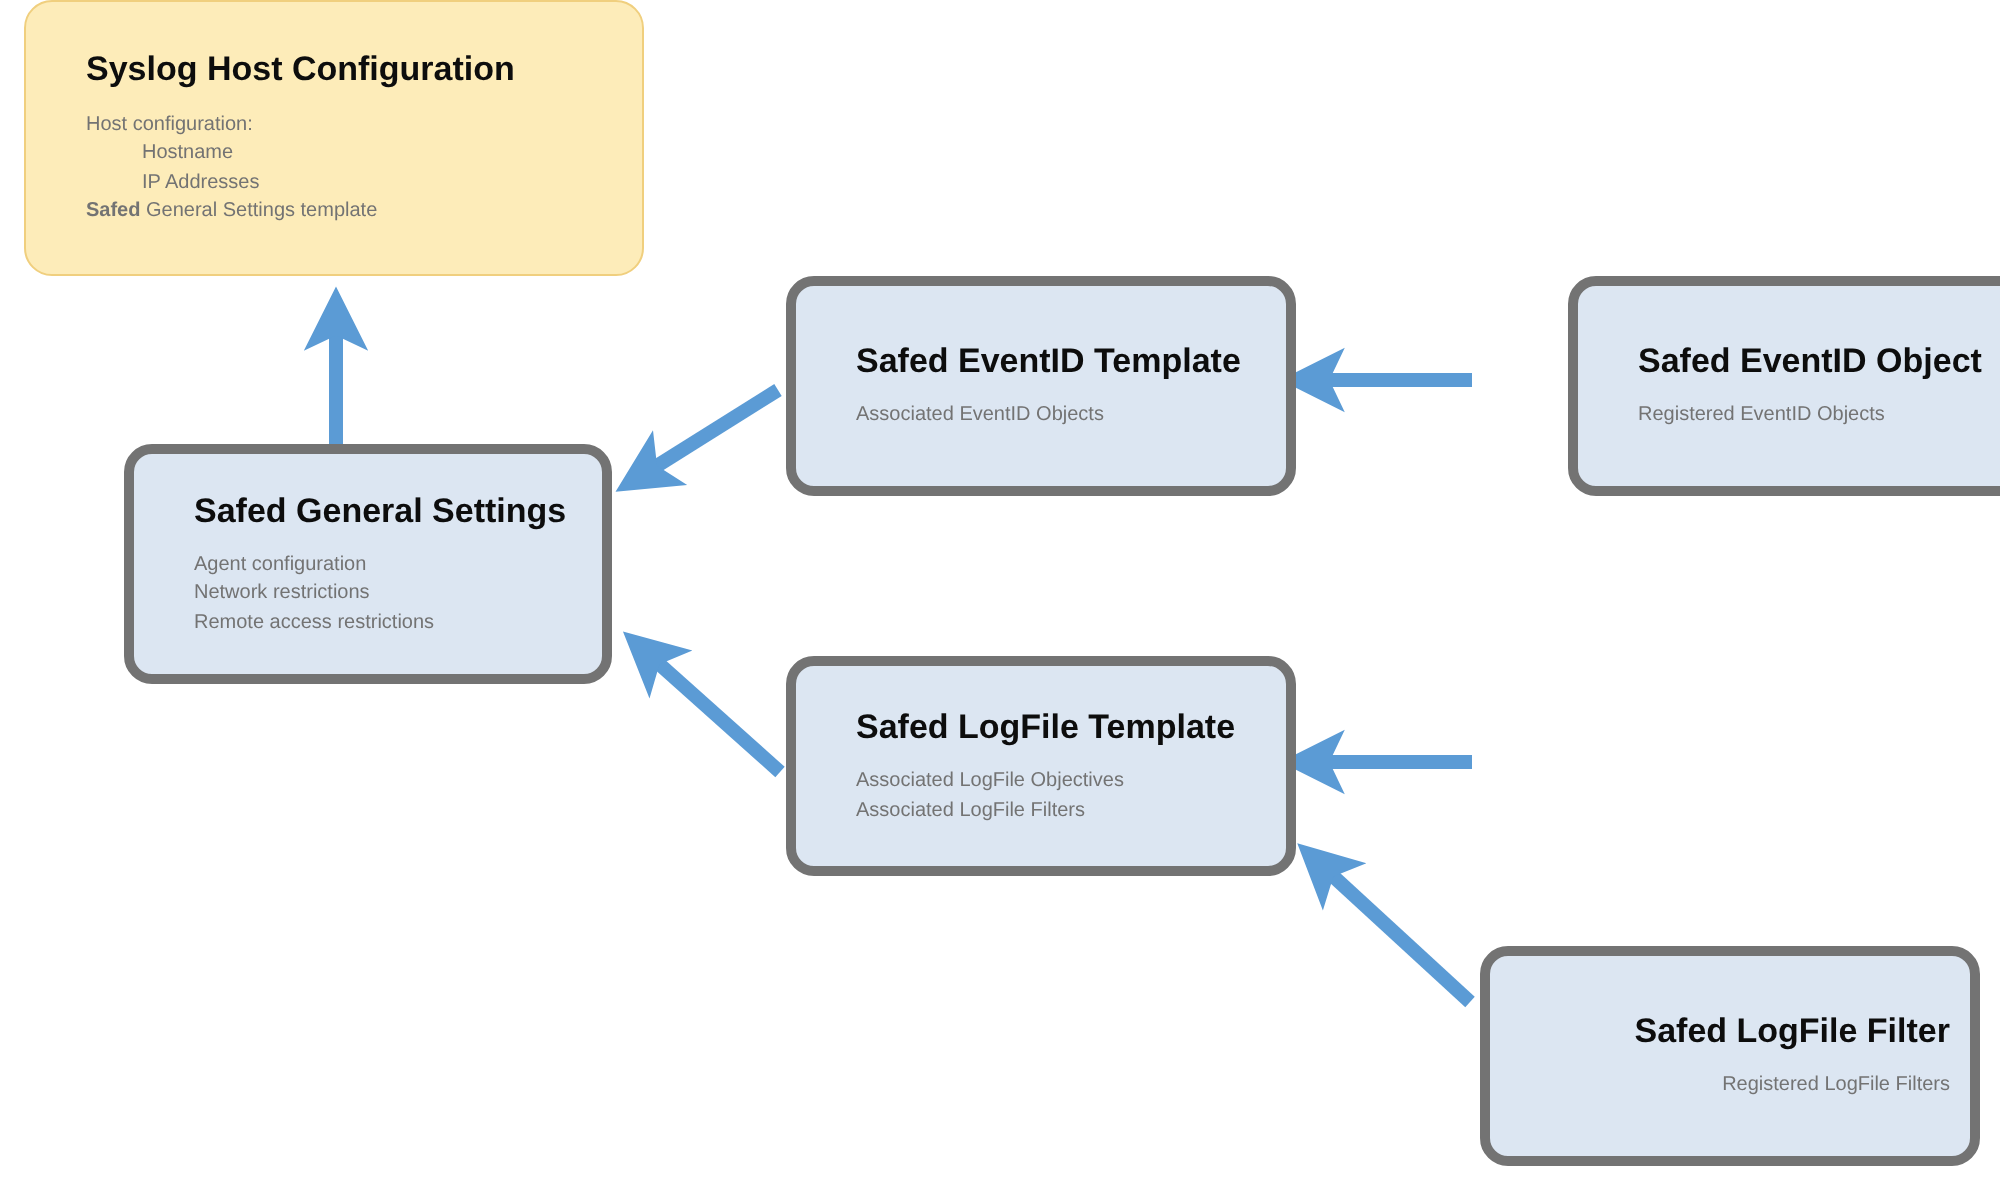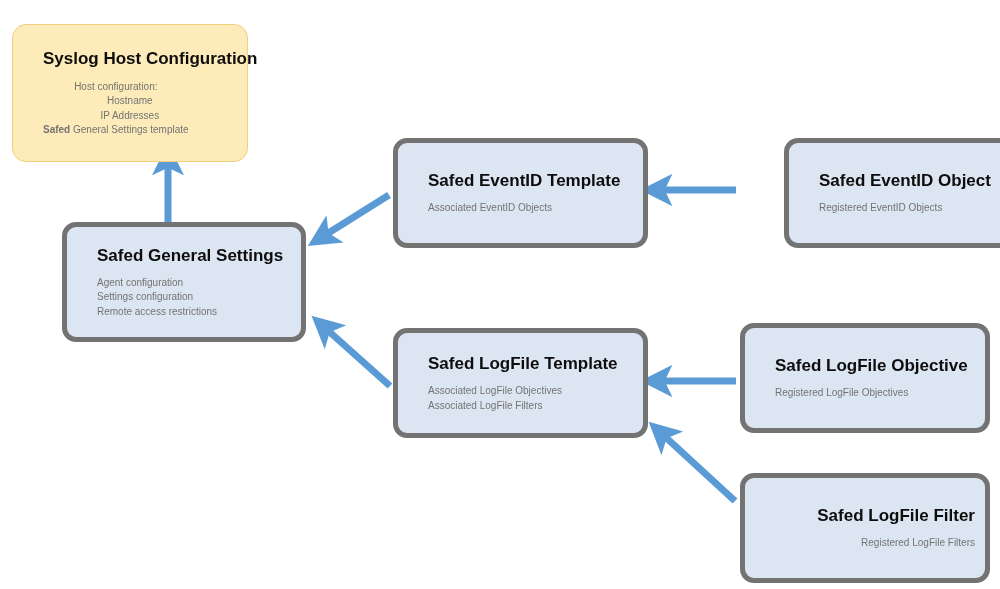--- a/index.html
+++ b/index.html
@@ -85,35 +85,35 @@
       </marker>
     </defs>
     <line x1="168" y1="224" x2="168" y2="160" stroke="#5b9bd5" stroke-width="7" marker-end="url(#ah)"></line>
     <line x1="389" y1="195" x2="322" y2="237" stroke="#5b9bd5" stroke-width="7" marker-end="url(#ah)"></line>
     <line x1="736" y1="190" x2="657" y2="190" stroke="#5b9bd5" stroke-width="7" marker-end="url(#ah)"></line>
     <line x1="390" y1="386" x2="324" y2="327" stroke="#5b9bd5" stroke-width="7" marker-end="url(#ah)"></line>
     <line x1="736" y1="381" x2="657" y2="381" stroke="#5b9bd5" stroke-width="7" marker-end="url(#ah)"></line>
     <line x1="735" y1="501" x2="661" y2="433" stroke="#5b9bd5" stroke-width="7" marker-end="url(#ah)"></line>
   </svg>
 
-  <div class="node yellow align-left" style="left:12px; top:24px; width:236px; height:138px;text-align:center;">
+  <div class="node yellow align-left" style="left:12px; top:0; width:310px; height:138px;">
     <div class="node-title">Syslog Host Configuration</div>
     <div class="node-lines">
       <div class="node-line">Host configuration:</div>
       <div class="node-line indent-1">Hostname</div>
       <div class="node-line indent-1">IP Addresses</div>
       <div class="node-line"><span class="bold-lead">Safed</span><span> General Settings template</span></div>
     </div>
   </div>
 
   <div class="node blue align-left" style="left:62px; top:222px; width:244px; height:120px;">
     <div class="node-title">Safed General Settings</div>
     <div class="node-lines">
       <div class="node-line">Agent configuration</div>
-      <div class="node-line">Settings configuration</div>
+      <div class="node-line">Network restrictions</div>
       <div class="node-line">Remote access restrictions</div>
     </div>
   </div>
 
   <div class="node blue align-left" style="left:393px; top:138px; width:255px; height:110px;">
     <div class="node-title">Safed EventID Template</div>
     <div class="node-lines">
       <div class="node-line">Associated EventID Objects</div>
     </div>
   </div>
@@ -126,26 +126,20 @@
   </div>
 
   <div class="node blue align-left" style="left:393px; top:328px; width:255px; height:110px;">
     <div class="node-title">Safed LogFile Template</div>
     <div class="node-lines">
       <div class="node-line">Associated LogFile Objectives</div>
       <div class="node-line">Associated LogFile Filters</div>
     </div>
   </div>
 
-  <div class="node blue align-left" style="left:740px; top:323px; width:250px; height:110px;">
-    <div class="node-title">Safed LogFile Objective</div>
-    <div class="node-lines">
-      <div class="node-line">Registered LogFile Objectives</div>
-    </div>
-  </div>
 
   <div class="node blue align-left" style="left:740px; top:473px; width:250px; height:110px;align-items:flex-end;">
     <div class="node-title">Safed LogFile Filter</div>
     <div class="node-lines">
       <div class="node-line">Registered LogFile Filters</div>
     </div>
   </div>
 
 </div>
 

